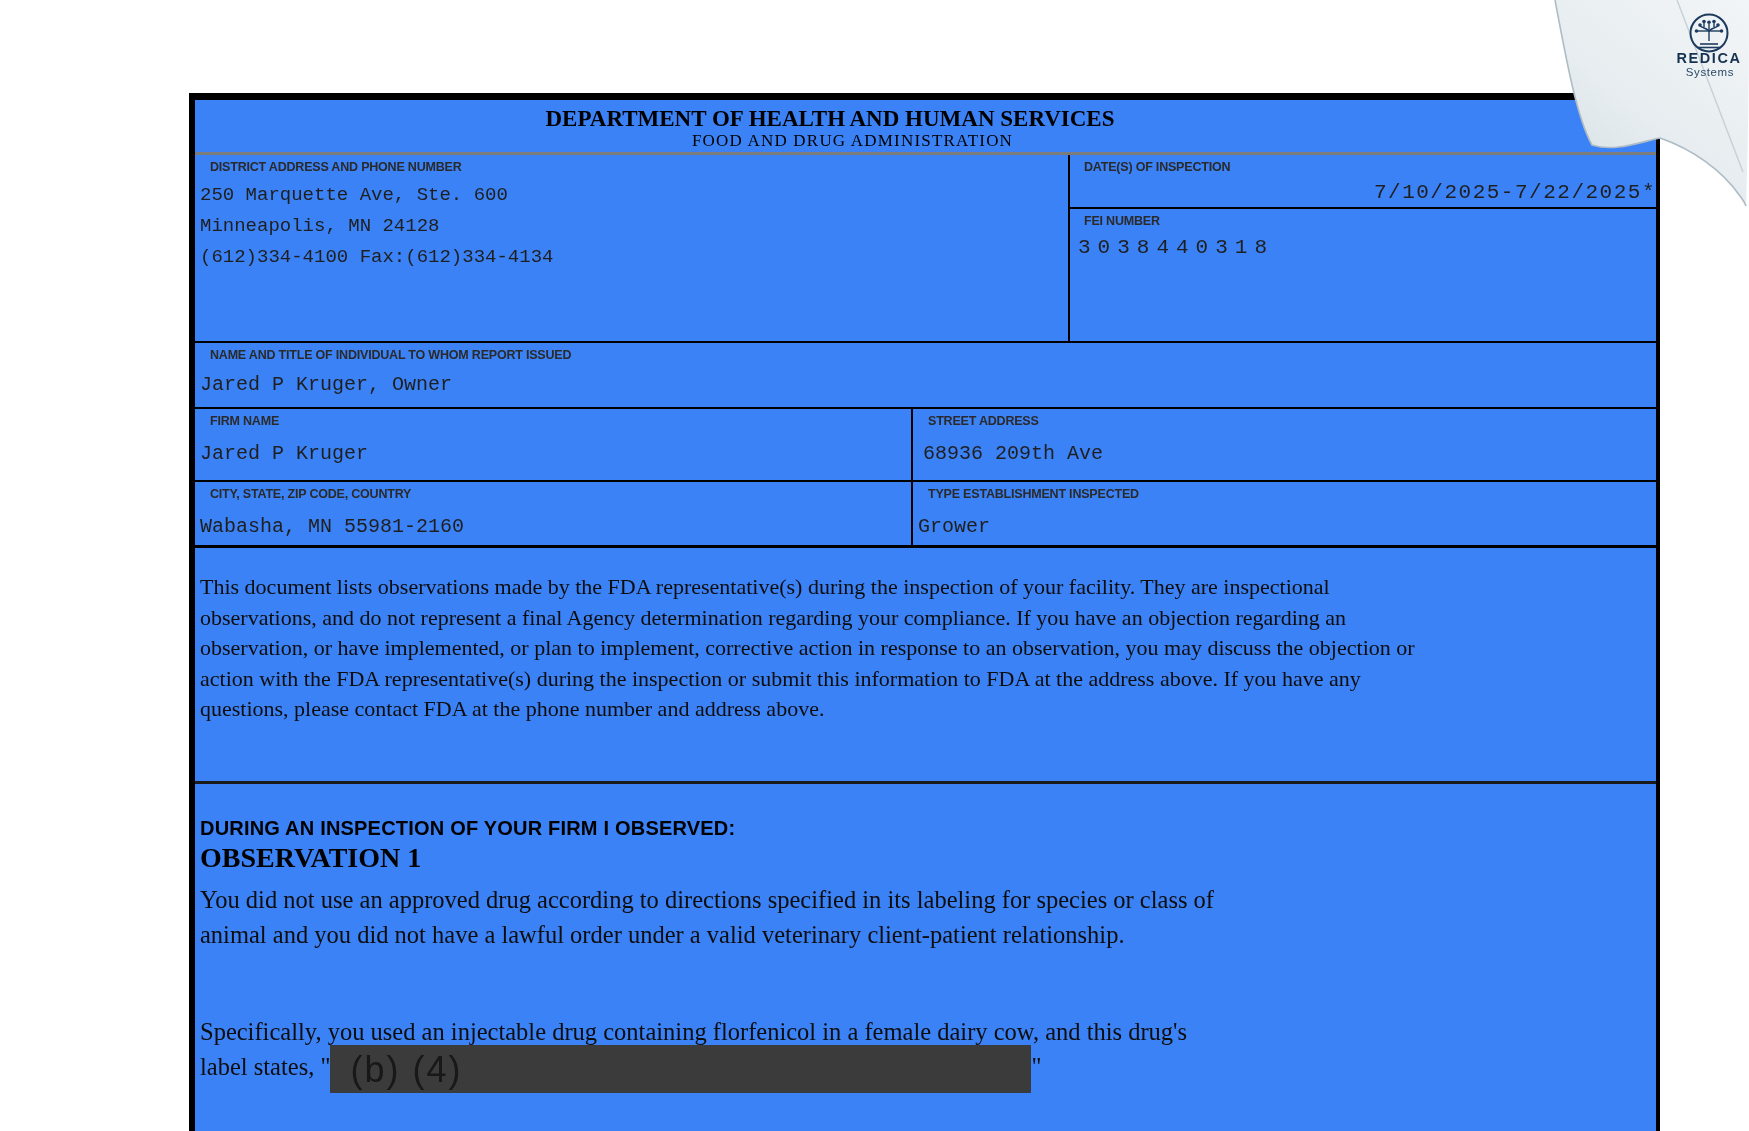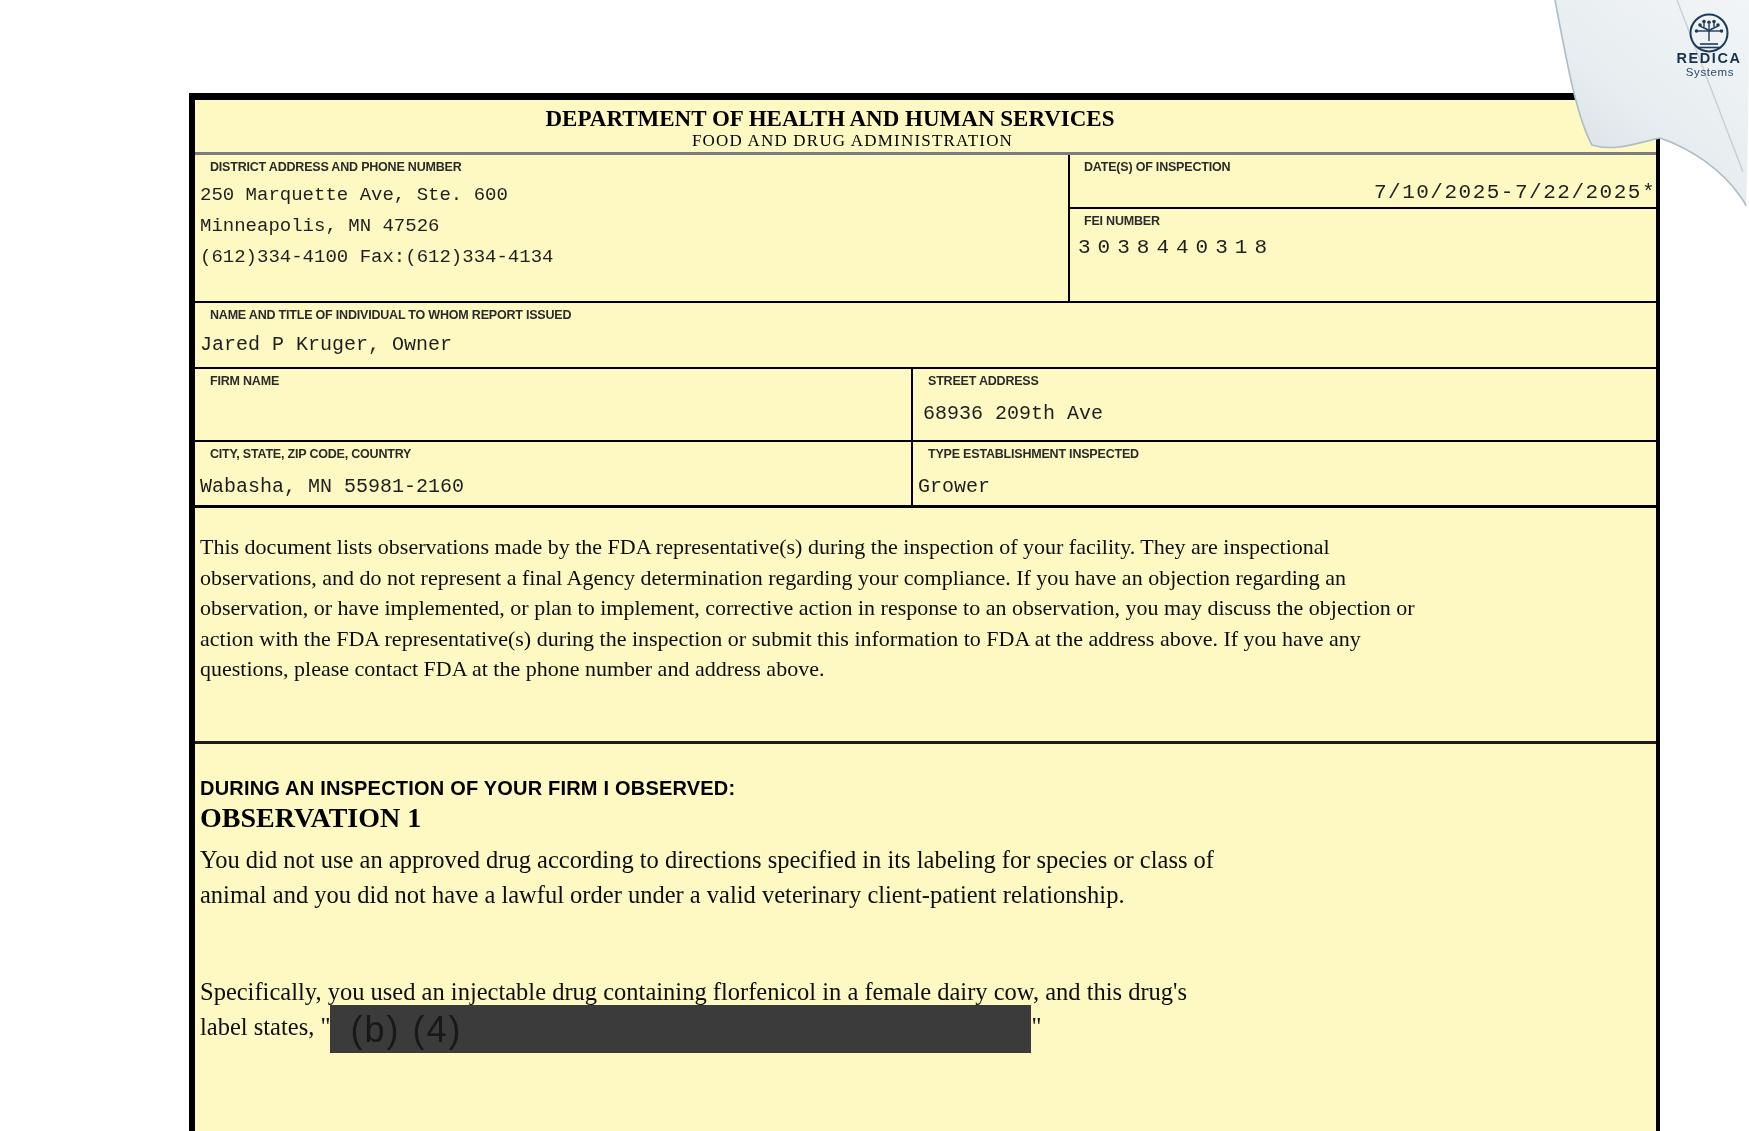--- a/index.html
+++ b/index.html
@@ -2,29 +2,29 @@
 <html><head>
 <meta charset="utf-8">
 <style>
   html,body{margin:0;padding:0;background:#fff;}
   #page{position:relative;width:1749px;height:1131px;background:#ffffff;overflow:hidden;
         font-family:"Liberation Serif","DejaVu Serif",serif;color:#111;}
 
   
   .form-table{position:absolute;left:189px;top:93px;width:1471px;height:1038px;
       box-sizing:border-box;border-left:6px solid #000;border-top:7px solid #000;border-right:4px solid #000;
-      background:#fef9c3;display:flex;flex-direction:column;}
+      background:#3b82f6;display:flex;flex-direction:column;}
 
   .title-block{height:55px;box-sizing:border-box;border-bottom:3px solid #7c7c7c;padding-top:6px;}
   .title-center{width:1270px;text-align:center;}
   .t1{font-family:"Liberation Serif","DejaVu Serif",serif;font-weight:bold;font-size:23px;line-height:25px;color:#000;}
   .t2{font-family:"Liberation Serif","DejaVu Serif",serif;font-size:17px;line-height:20px;letter-spacing:1.2px;color:#000;padding-left:45px;}
 
   .row{box-sizing:border-box;display:flex;}
-  .rowA{height:148px;border-bottom:2px solid #000;}
+  .rowA{height:188px;border-bottom:2px solid #000;}
   .rowB{height:64px;border-bottom:2px solid #000;display:block;}
   .rowC{height:73px;border-bottom:2px solid #000;}
   .rowD{height:66px;border-bottom:3px solid #000;}
   .rowE{height:209px;border-bottom:3px solid #1b1b1b;display:block;}
   .rowF{flex:1;display:block;padding:32px 0 0 5px;box-sizing:border-box;}
 
   .cellL-A{width:875px;box-sizing:border-box;border-right:2px solid #000;}
   .cellR-A{flex:1;display:flex;flex-direction:column;}
   .dateCell{height:54px;box-sizing:border-box;border-bottom:2px solid #000;}
   .feiCell{flex:1;}
@@ -77,21 +77,21 @@
         <div class="t1">DEPARTMENT OF HEALTH AND HUMAN SERVICES</div>
         <div class="t2">FOOD AND DRUG ADMINISTRATION</div>
       </div>
     </div>
 
     <div class="row rowA">
       <div class="cellL-A">
         <div class="lbl">DISTRICT ADDRESS AND PHONE NUMBER</div>
         <div class="val" style="margin-top:6px;">
           <div>250 Marquette Ave, Ste. 600</div>
-          <div>Minneapolis, MN 47526</div>
+          <div>Minneapolis, MN 24128</div>
           <div>(612)334-4100 Fax:(612)334-4134</div>
         </div>
       </div>
       <div class="cellR-A">
         <div class="dateCell">
           <div class="lbl" style="padding-left:14px;">DATE(S) OF INSPECTION</div>
           <div class="val val-right val-date">7/10/2025-7/22/2025*</div>
         </div>
         <div class="feiCell">
           <div class="lbl" style="padding-left:14px;">FEI NUMBER</div>
@@ -101,20 +101,21 @@
     </div>
 
     <div class="rowB">
       <div class="lbl">NAME AND TITLE OF INDIVIDUAL TO WHOM REPORT ISSUED</div>
       <div class="val val-name">Jared P Kruger, Owner</div>
     </div>
 
     <div class="row rowC">
       <div class="cellL-CD">
         <div class="lbl">FIRM NAME</div>
+        <div class="val val-cell">Jared P Kruger</div>
       </div>
       <div class="cellR-CD">
         <div class="lbl">STREET ADDRESS</div>
         <div class="val val-cell" style="padding-left:10px;">68936 209th Ave</div>
       </div>
     </div>
 
     <div class="row rowD">
       <div class="cellL-CD">
         <div class="lbl">CITY, STATE, ZIP CODE, COUNTRY</div>

